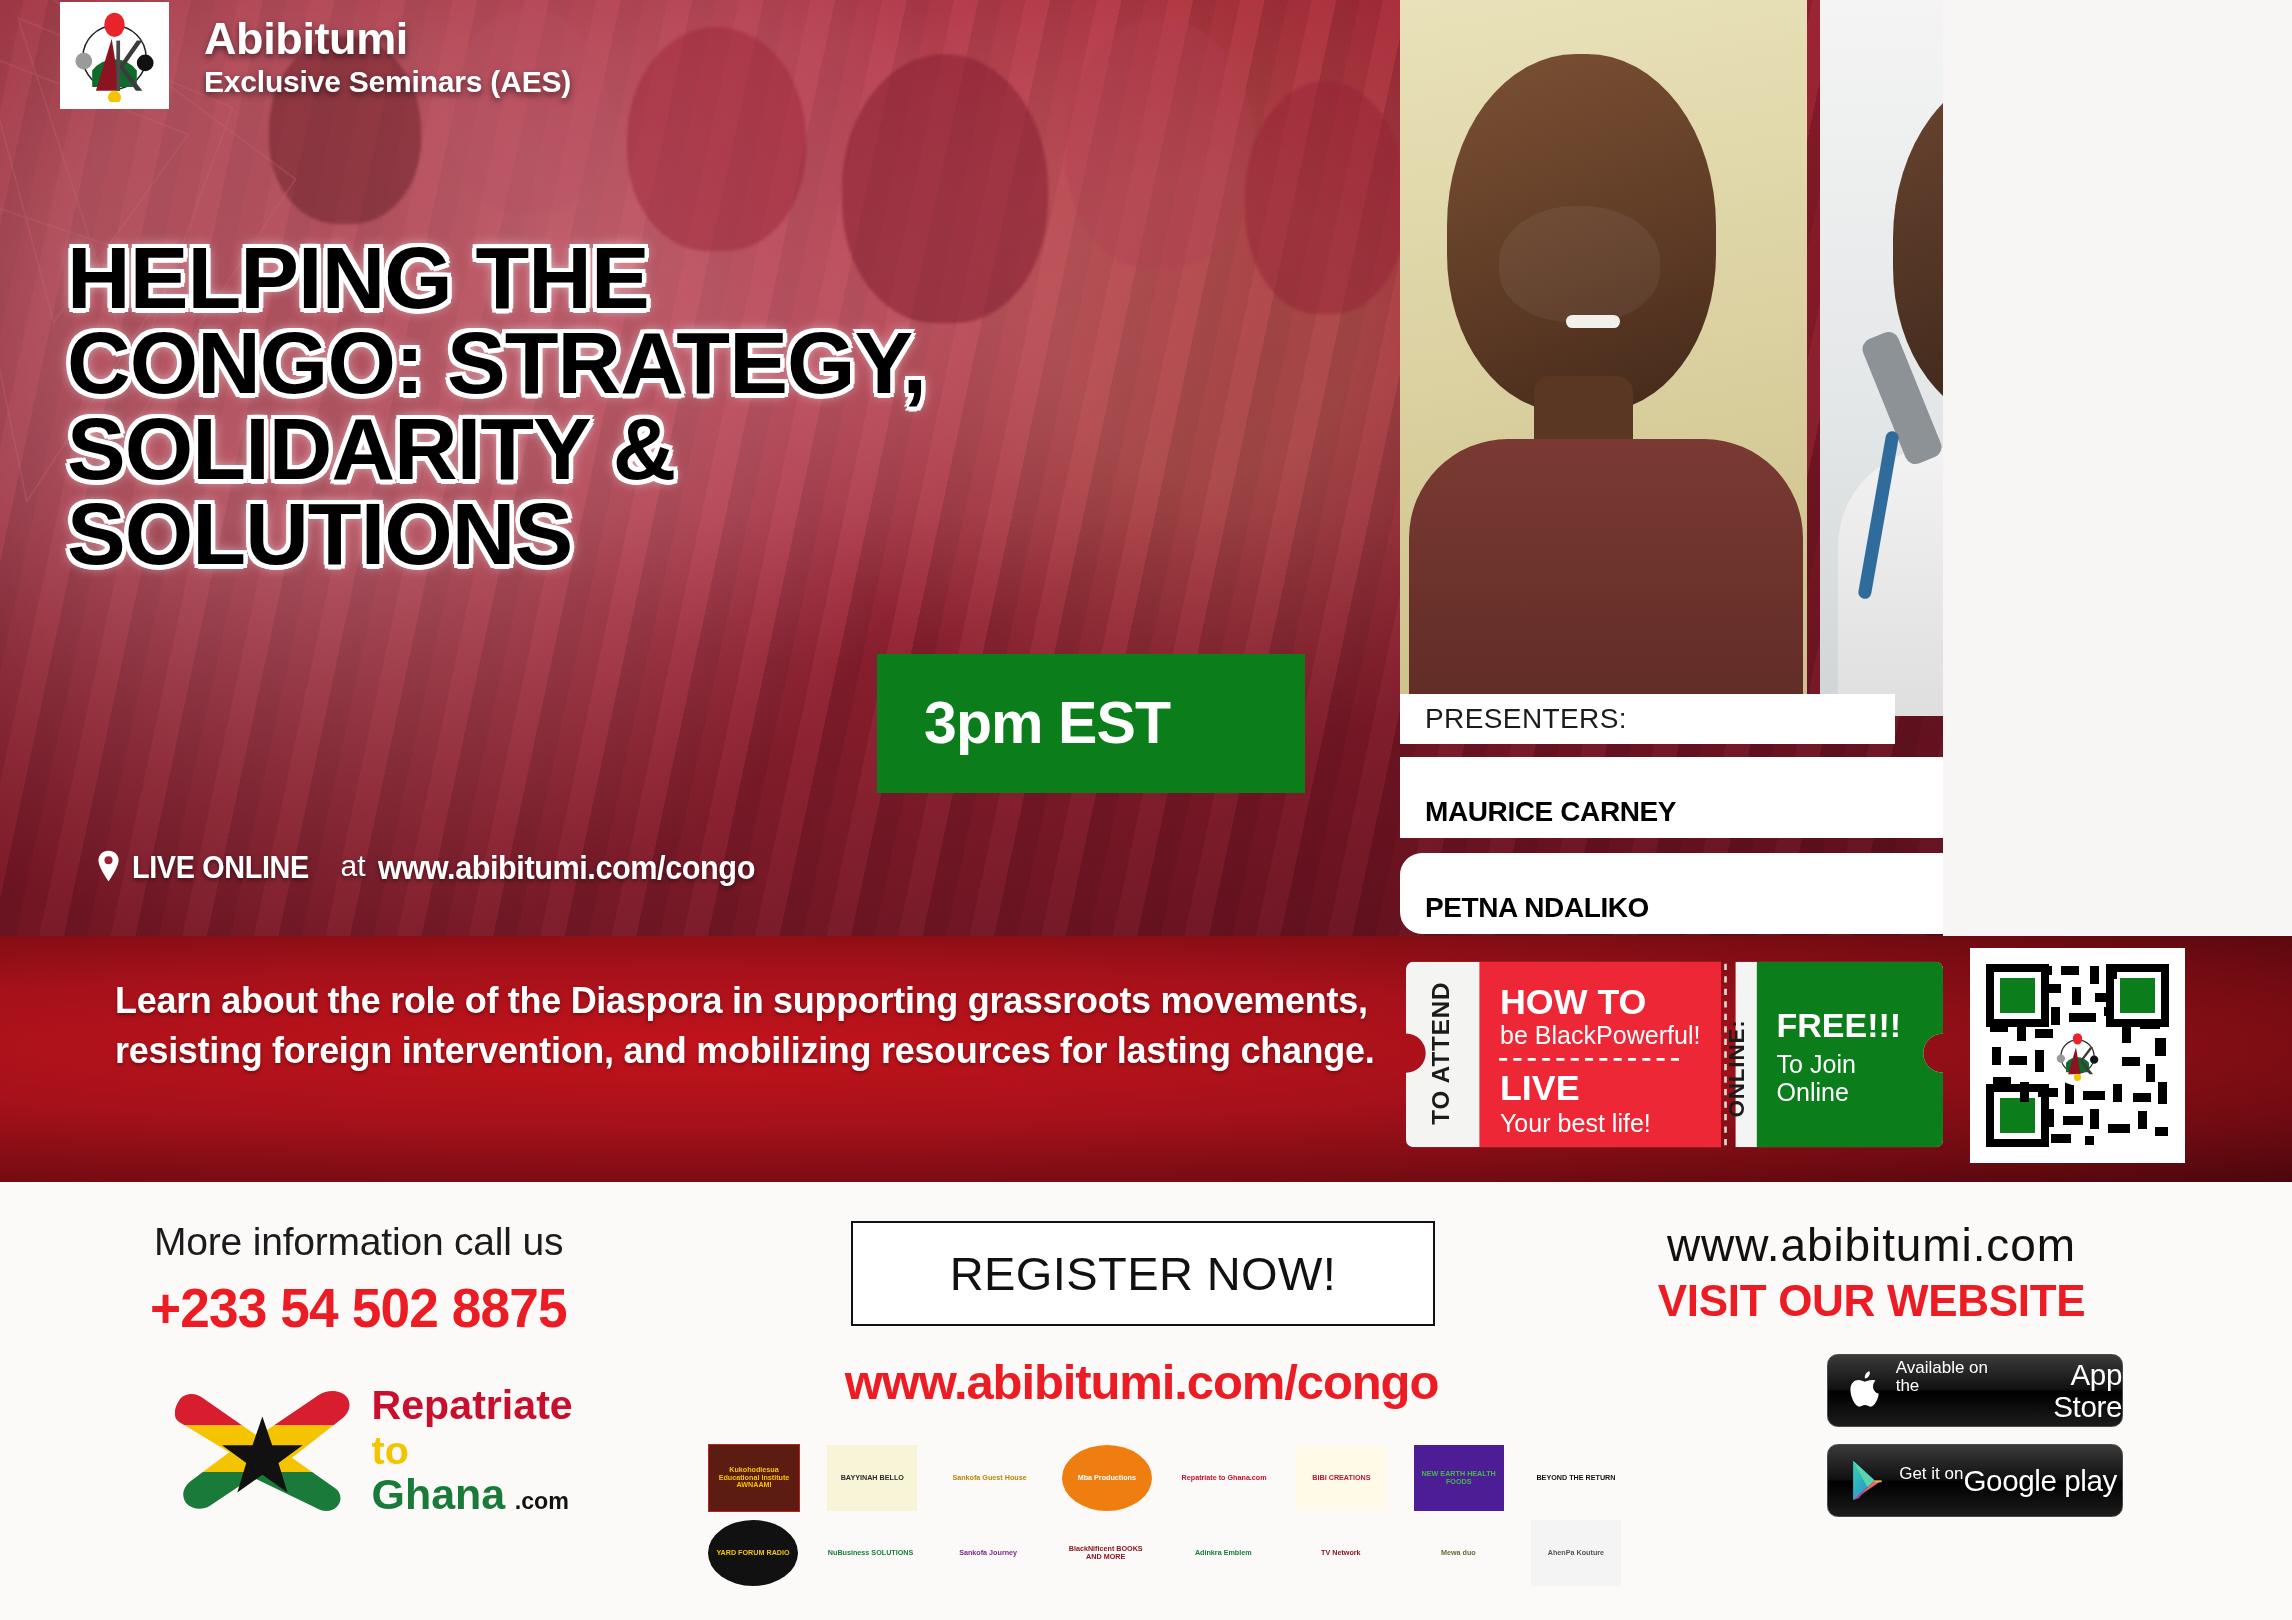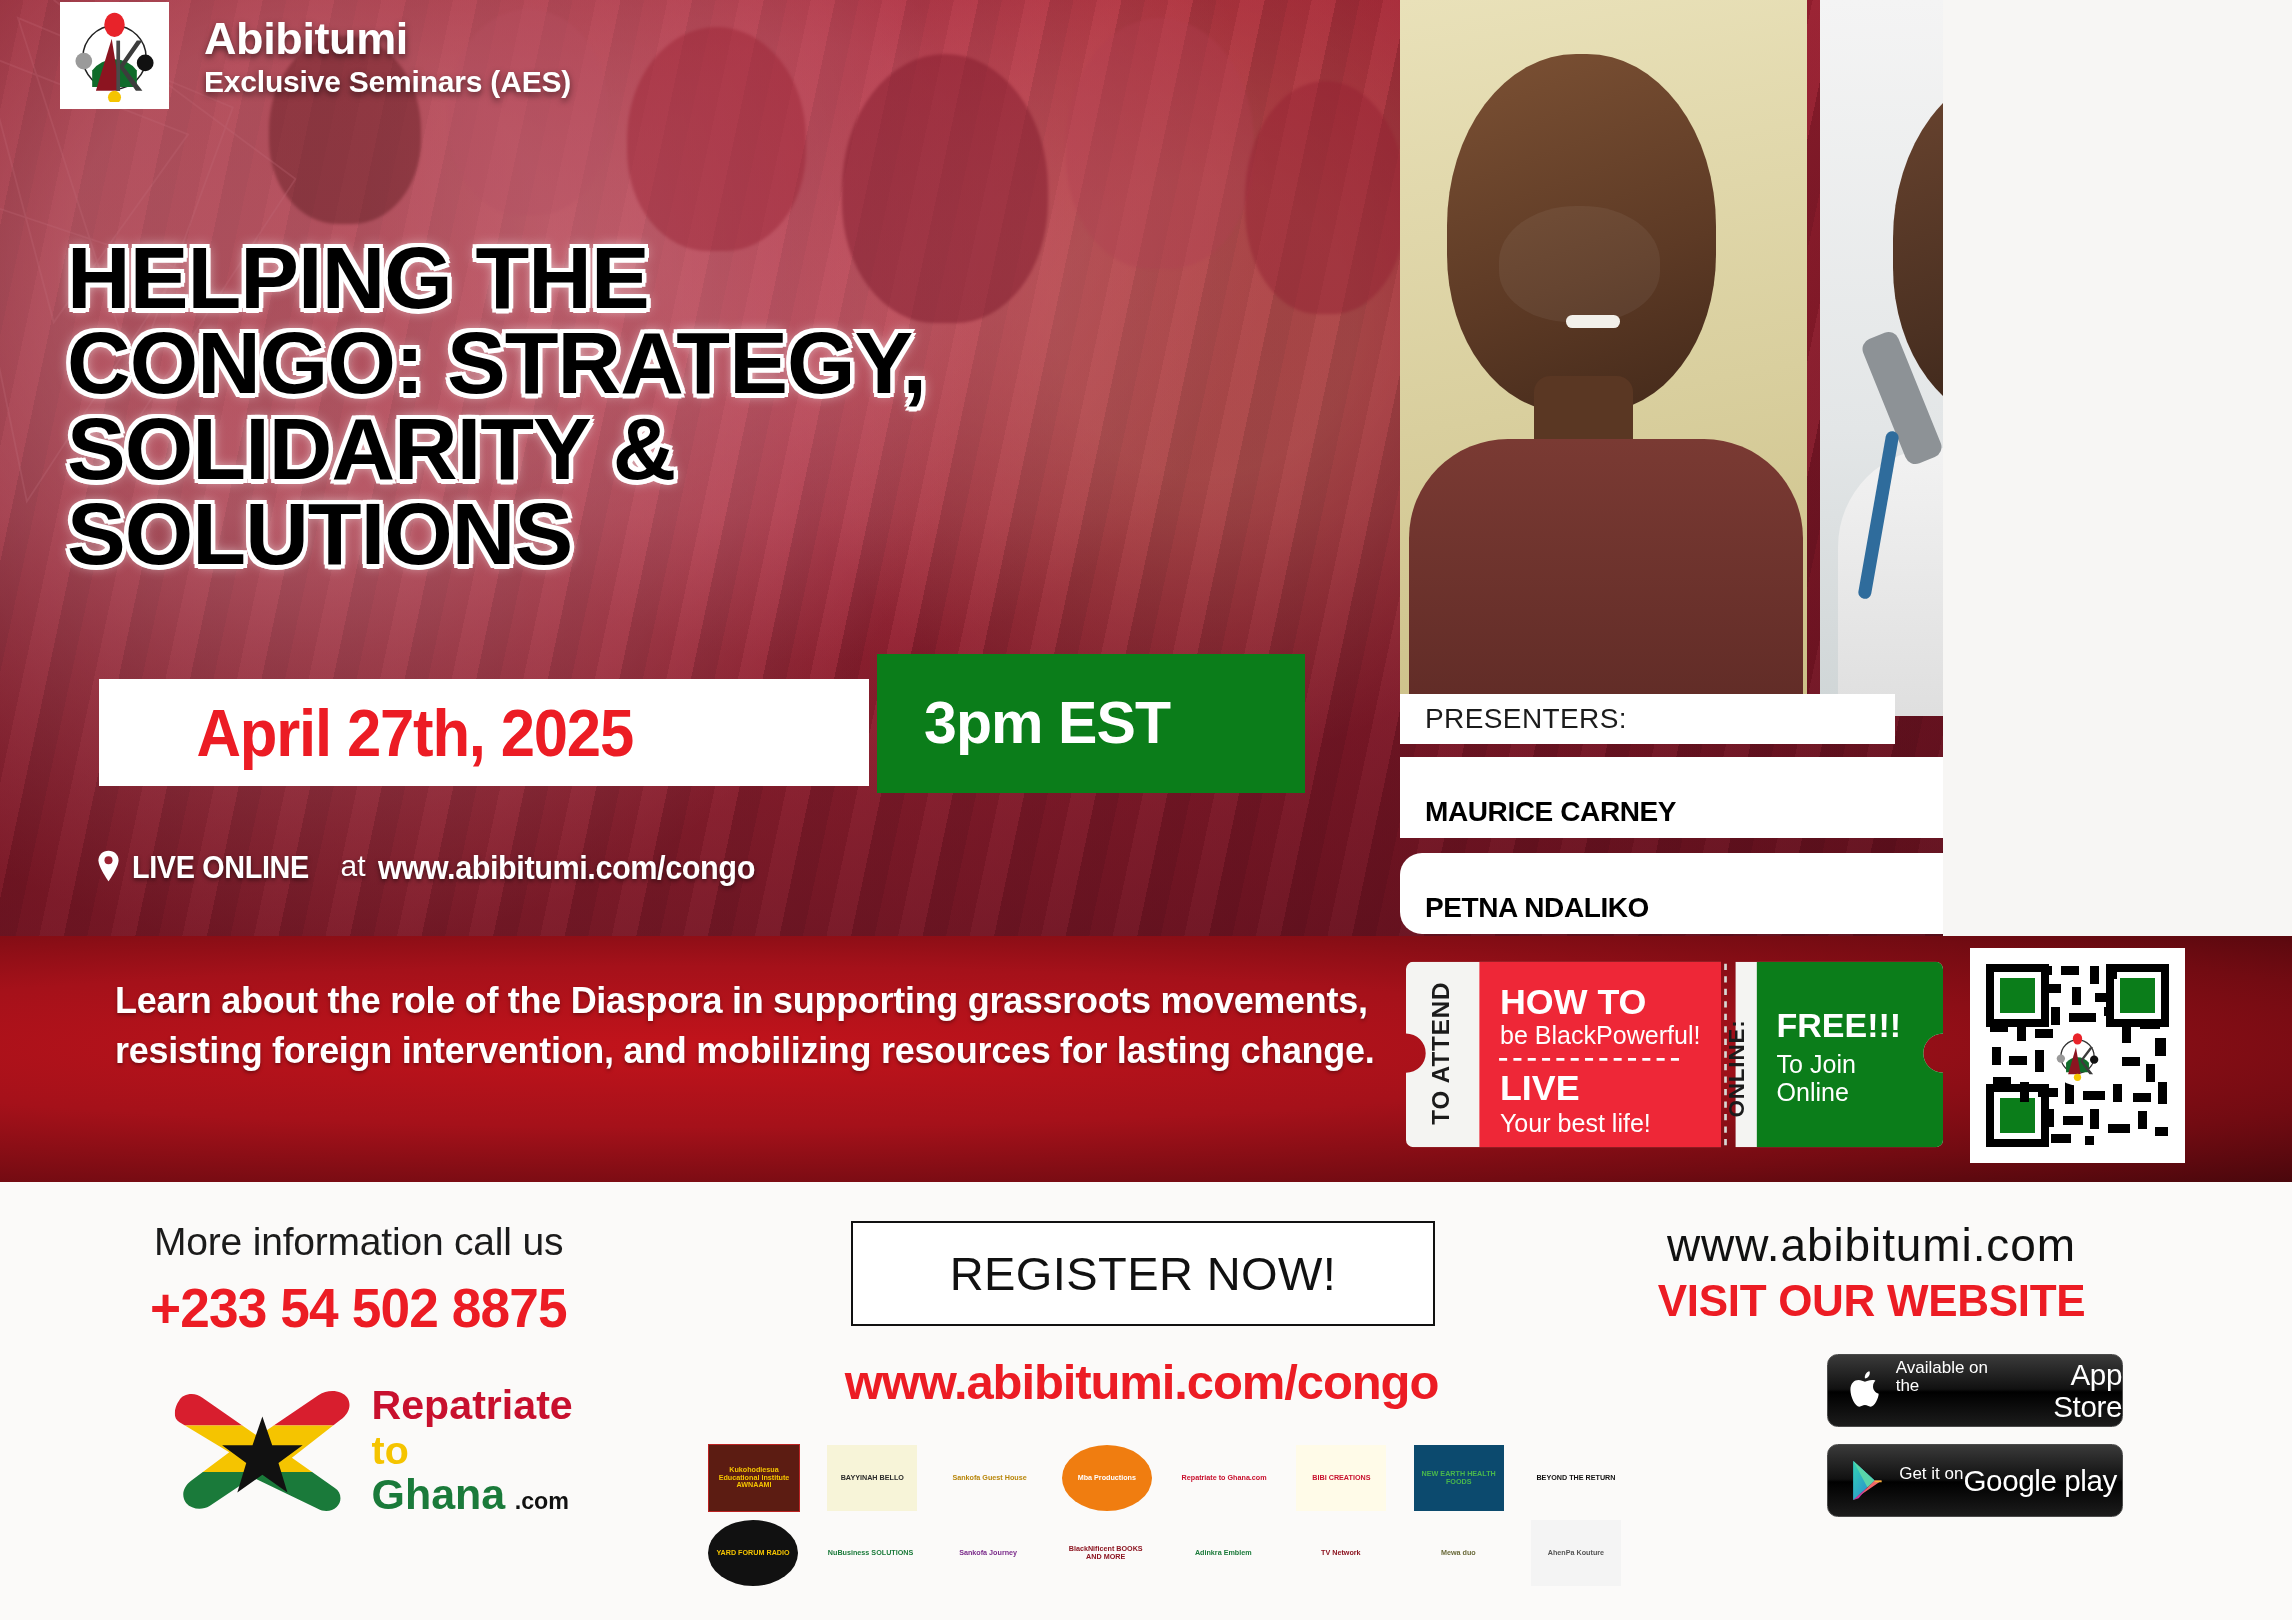--- a/index.html
+++ b/index.html
@@ -254,23 +254,20 @@
       <div class="brand-2">Exclusive Seminars (AES)</div>
     </div>
 
     <div class="headline">
       <span>HELPING THE</span>
       <span>CONGO: STRATEGY,</span>
       <span>SOLIDARITY &amp;</span>
       <span>SOLUTIONS</span>
     </div>
 
-    <div class="date-banner">
-      <div class="date-text">April 27th, 2025</div>
-    </div>
 
     <div class="time-box">
       <div class="time-line">3pm EST</div>
     </div>
 
     <div class="live-row">
       <svg class="pin-icon" viewBox="0 0 24 34">
         <path d="M12,1 C6,1 1.5,5.4 1.5,11 C1.5,18.6 12,33 12,33 C12,33 22.5,18.6 22.5,11 C22.5,5.4 18,1 12,1 Z" fill="#fff"></path>
         <circle cx="12" cy="11" r="4.2" fill="#9b2232"></circle>
       </svg>
@@ -485,21 +482,21 @@
       </div>
       <div class="sp" style="background:#f07d10;color:#fff;border-radius:50%;">
         <span class="tiny">Mba Productions</span>
       </div>
       <div class="sp" style="color:#c8102e;">
         <span class="tiny">Repatriate to Ghana.com</span>
       </div>
       <div class="sp" style="background:#fffbe8;color:#c8102e;">
         <span class="tiny">BIBI CREATIONS</span>
       </div>
-      <div class="sp" style="background:#0c4a6e;color:#49b74c;">
+      <div class="sp" style="background:#4c1d95;color:#49b74c;">
         <span class="tiny">NEW EARTH HEALTH FOODS</span>
       </div>
       <div class="sp" style="color:#111;">
         <span class="tiny">BEYOND THE RETURN</span>
       </div>
     </div>
     <div class="sp-row">
       <div class="sp" style="background:#111;color:#f5c400;border-radius:50%;">
         <span class="tiny">YARD FORUM RADIO</span>
       </div>

